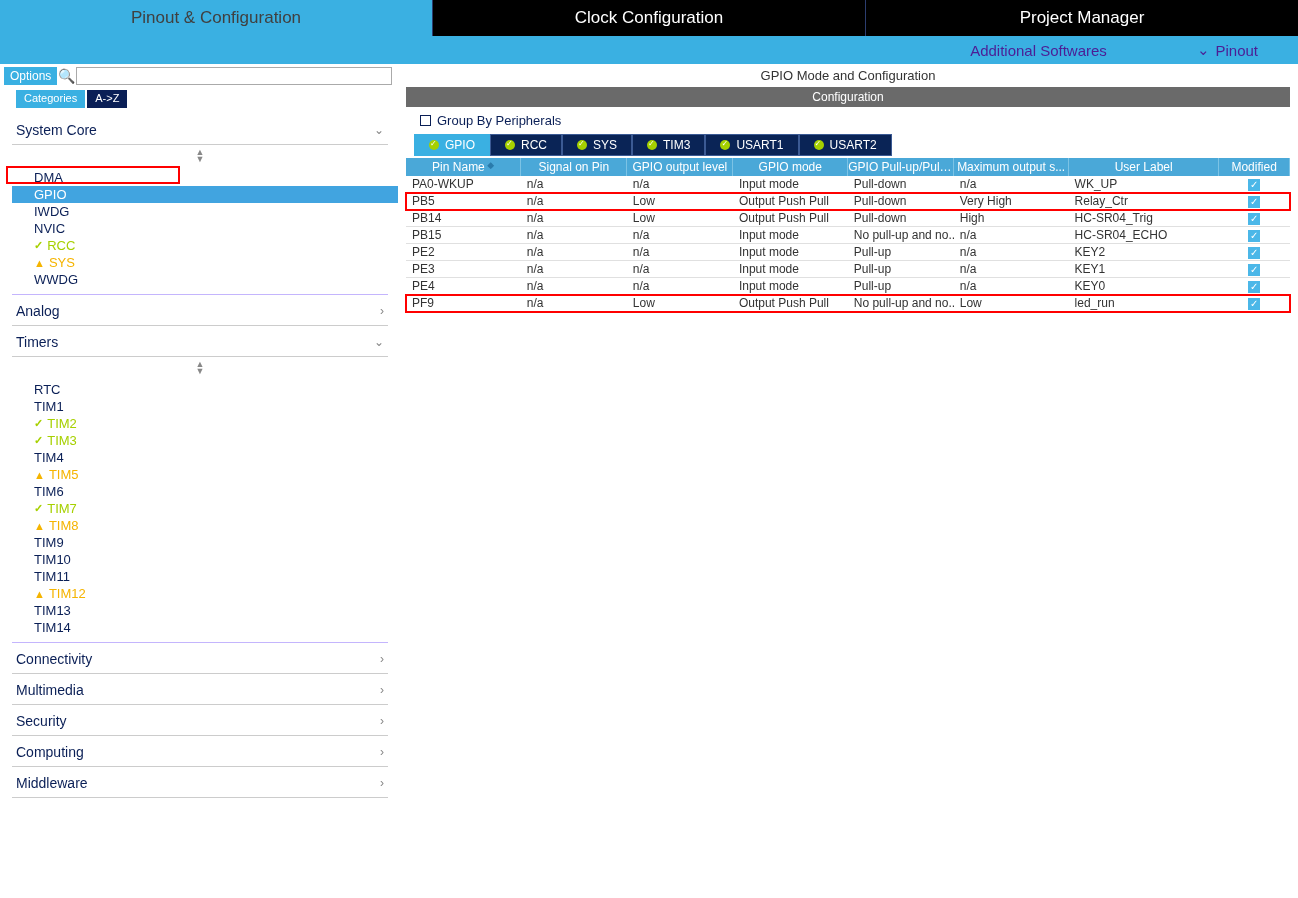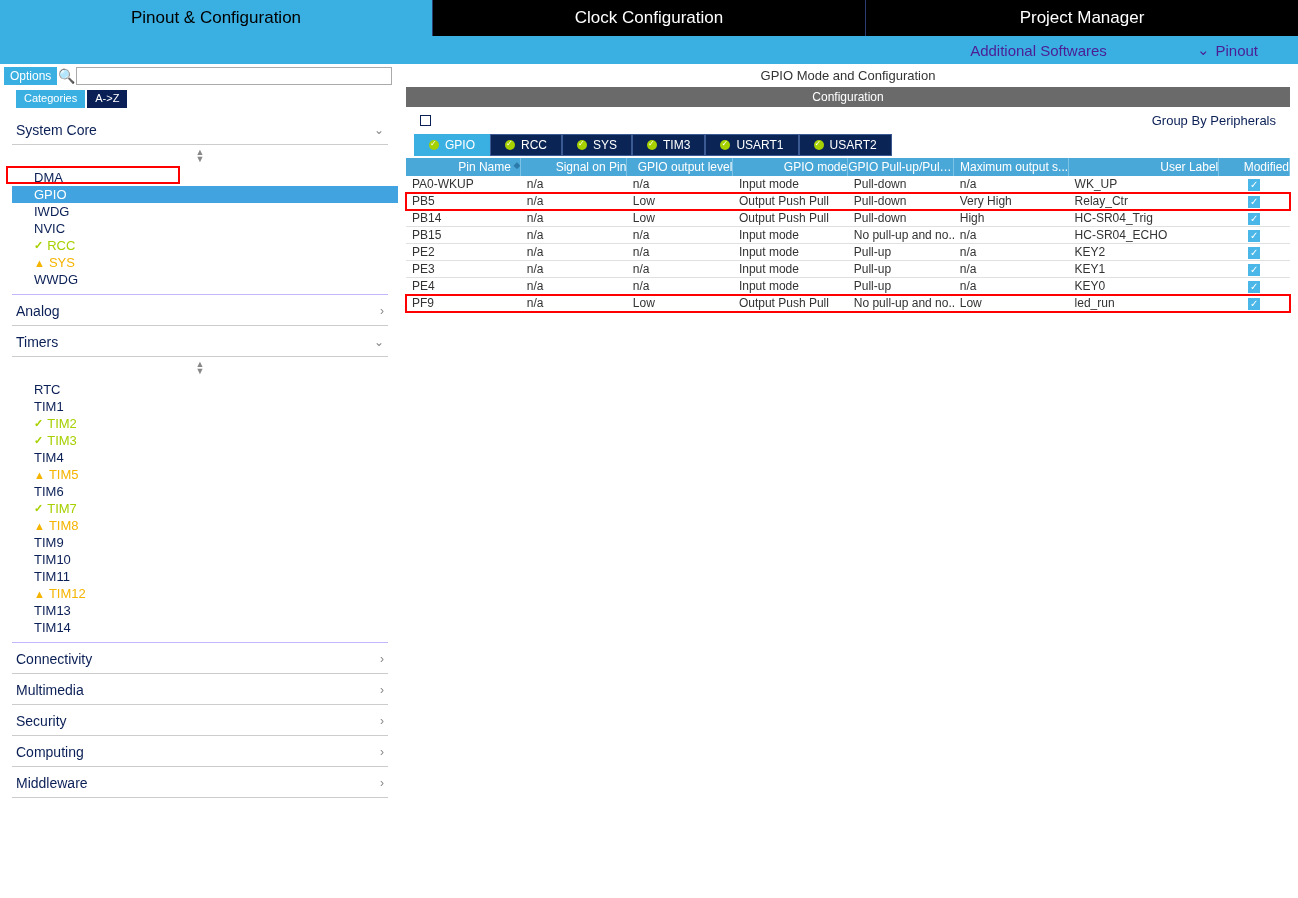--- a/index.html
+++ b/index.html
@@ -1,21 +1,21 @@
 <!DOCTYPE html>
 <html><head>
 <meta charset="utf-8">
 <style>
 * { margin:0; padding:0; box-sizing:border-box; font-family:Arial,Helvetica,sans-serif; }
 body { background:#fff; width:1298px; font-size:13px; }
 
 
 .top-tabs { display:flex; height:36px; }
 .top-tab { flex:1; text-align:center; line-height:36px; font-size:17px; cursor:pointer; }
-.top-tab.active { background:#3ab0e2; color:#000000; }
+.top-tab.active { background:#3ab0e2; color:#404040; }
 .top-tab.inactive { background:#000000; color:#fff; border-left:1px solid #2c3d6f; }
 
 
 .sub-bar { background:#3ab0e2; height:28px; display:flex; justify-content:flex-end; align-items:center; padding-right:40px; gap:90px; color:#4c1d95; font-size:15px; }
 .sub-item { cursor:pointer; display:flex; align-items:center; gap:6px; }
 
 
 .main { display:flex; }
 .left-panel { width:398px; }
 .right-panel { flex:1; }
@@ -42,32 +42,32 @@
 .item.selected { background:#41a4e0; color:#fff; margin-left:-22px; padding-left:22px; margin-right:-10px; }
 .item .ok { color:#a6d000; font-weight:bold; font-size:11px; }
 .item .warn { color:#f5b400; font-size:11px; }
 .item-green { color:#a6d000 !important; }
 .item-yellow { color:#f5b400 !important; }
 .red-box { position:absolute; border:2px solid red; pointer-events:none; }
 
 
 .mode-title { text-align:center; font-size:13px; color:#333; padding:4px 0; }
 .cfg-bar { background:#6a6a6a; color:#fff; text-align:center; font-size:12px; padding:3px 0; }
-.groupby { padding:6px 14px; color:#0a1f56; font-size:13px; display:flex; align-items:center; gap:6px;justify-content:space-between; }
+.groupby { padding:6px 14px; color:#0a1f56; font-size:13px; display:flex; align-items:center; gap:6px; }
 .groupby .cb { width:11px; height:11px; border:1px solid #0a1f56; display:inline-block; }
 
 .per-tabs { display:flex; gap:0; padding-left:8px; }
 .per-tab { background:#0a2456; color:#fff; font-size:12px; padding:3px 14px; border:1px solid #3b5a94; display:flex; align-items:center; gap:6px; cursor:pointer; }
 .per-tab.sel { background:#3ab0e2; border-color:#3ab0e2; }
 .per-tab .dot { width:10px; height:10px; border-radius:50%; background:#a6d000; display:inline-block; position:relative; }
 .per-tab .dot::after { content:"✓"; color:#fff; font-size:8px; position:absolute; top:-1px; left:1px; }
 
 
 .grid { width:100%; border-collapse:collapse; font-size:12px; color:#333; margin-top:2px; table-layout:fixed; }
-.grid th { background:#4aa8d8; color:#fff; font-weight:normal; padding:2px 0; border-right:1px solid #7cc3e5; text-align:right; font-size:12px; white-space:nowrap; overflow:hidden; text-overflow:ellipsis; }
+.grid th { background:#4aa8d8; color:#fff; font-weight:normal; padding:2px 0; border-right:1px solid #7cc3e5; text-align:center; font-size:12px; white-space:nowrap; overflow:hidden; text-overflow:ellipsis; }
 .grid td { padding:1px 6px; border-bottom:1px solid #e0e0e0; white-space:nowrap; overflow:hidden; text-overflow:clip; }
 .grid .sortmark { color:#2a7bab; font-size:9px; vertical-align:top; }
 .grid .check { width:12px; height:12px; background:#4bb7e8; color:#fff; display:inline-block; text-align:center; font-size:10px; line-height:12px; margin:0 auto; }
 .grid col.c-pin{width:13%}.grid col.c-sig{width:12%}.grid col.c-out{width:12%}.grid col.c-mode{width:13%}.grid col.c-pull{width:12%}.grid col.c-speed{width:13%}.grid col.c-label{width:17%}.grid col.c-mod{width:8%}
 
 .right-inner{padding:0 8px 0 8px;}
 .left-inner{position:relative;}
 </style>
 </head>
 <body>

